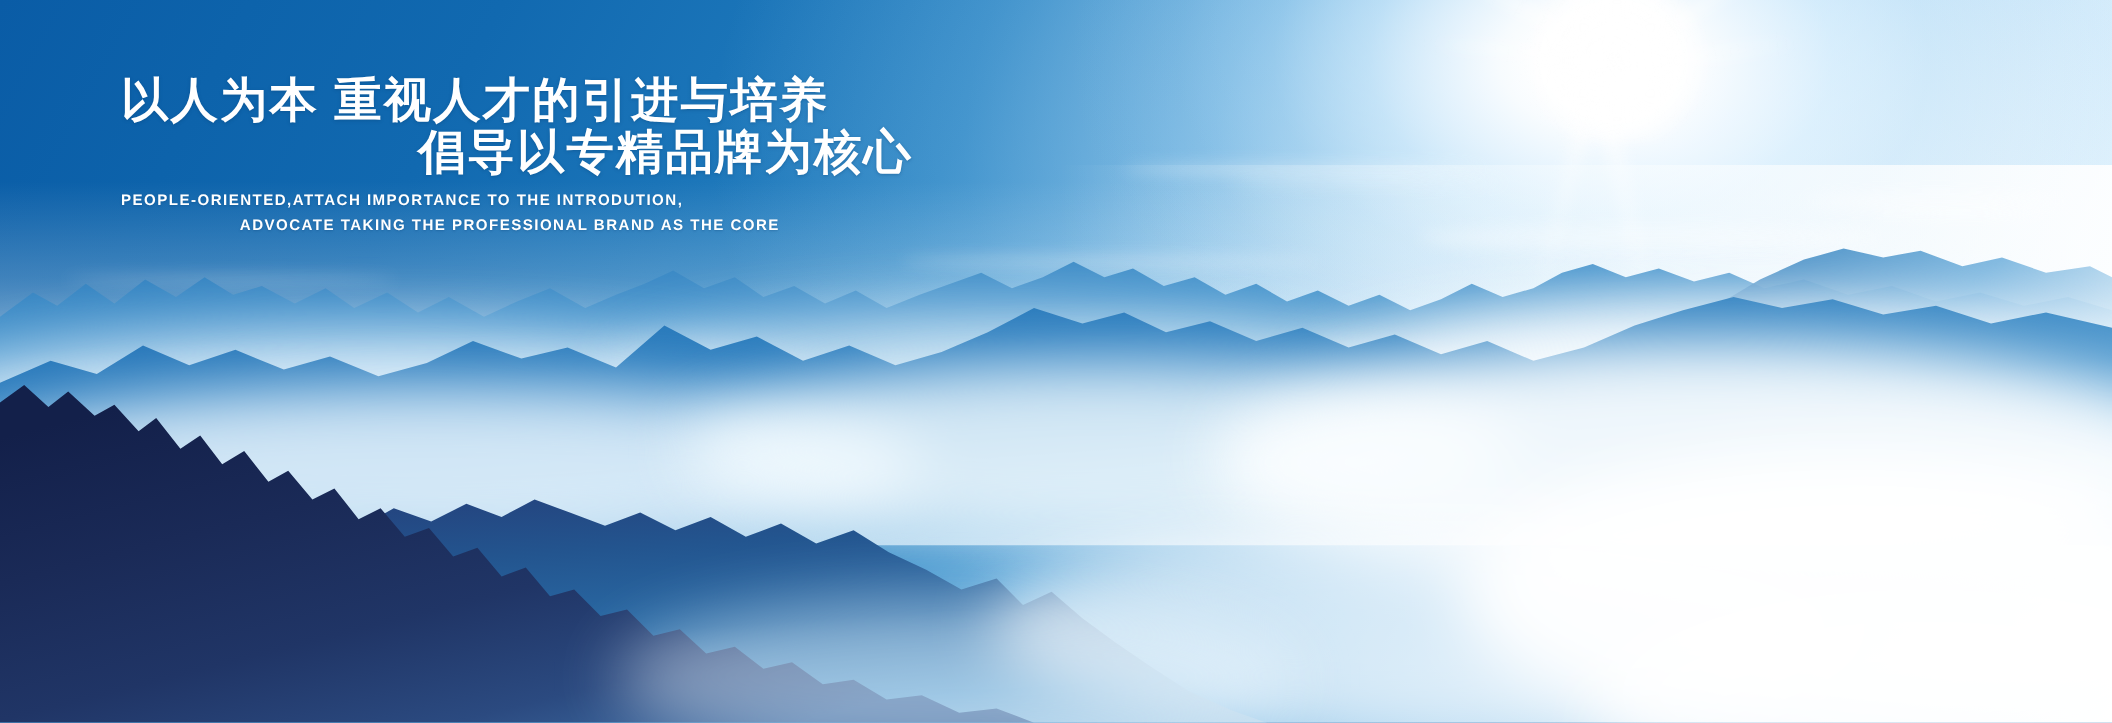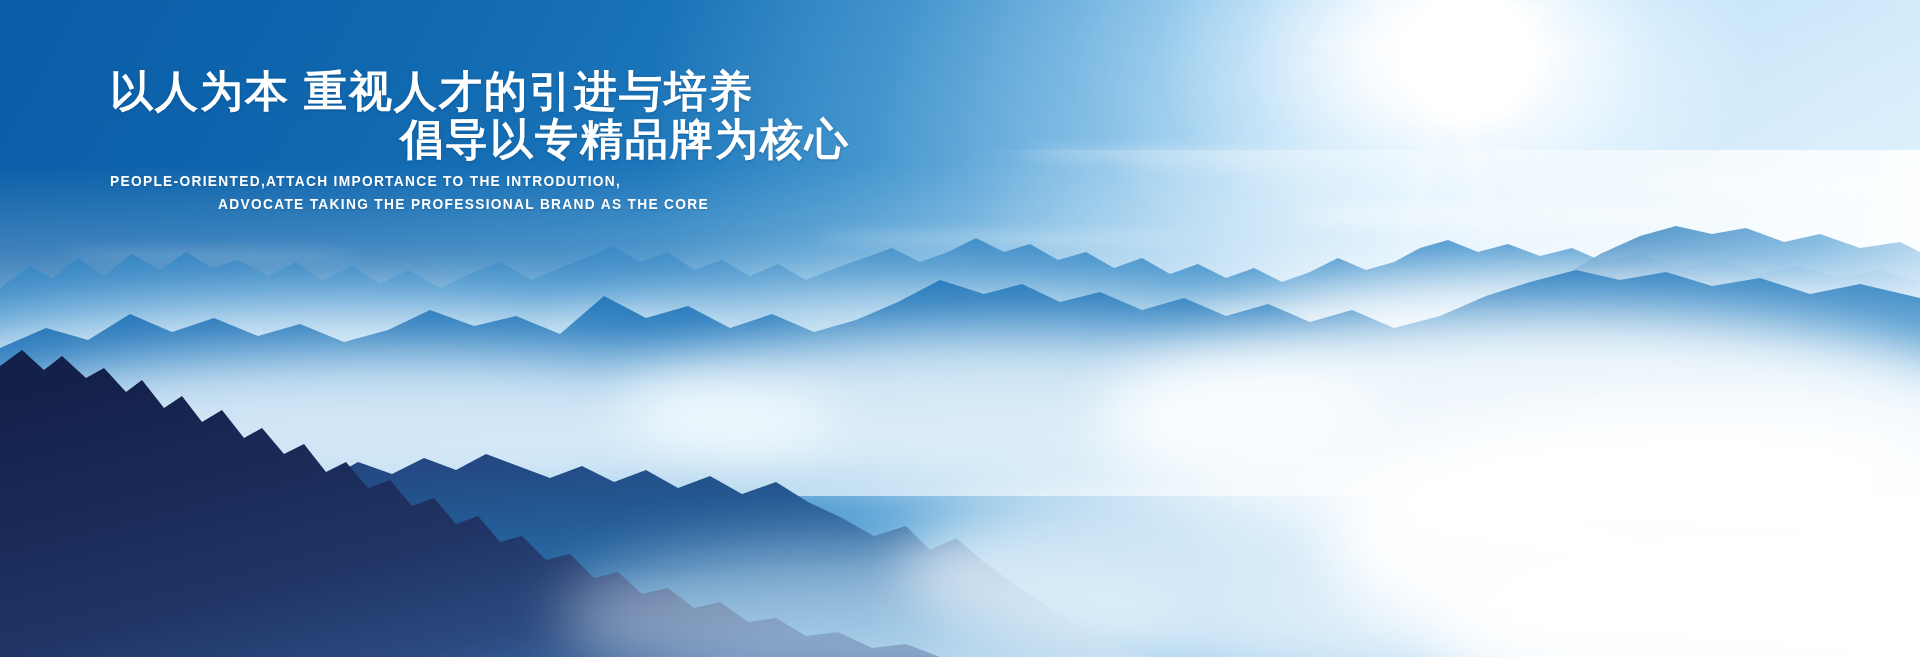--- a/index.html
+++ b/index.html
@@ -105,21 +105,21 @@
     font-family:"Liberation Sans","DejaVu Sans",sans-serif;
     font-weight:bold;
     font-size:43px;
     letter-spacing:2px;
     line-height:1;
     white-space:nowrap;
     text-shadow:0 1px 3px rgba(10,60,110,0.35);
     pointer-events:auto;
   }
   .cn-1{left:110px; top:70px;}
-  .cn-2{left:400px; top:118px;}
+  .cn-2{left:380px; top:118px;}
 
   .en-line{
     position:absolute;
     color:#ffffff;
     font-family:"Liberation Sans","DejaVu Sans",sans-serif;
     font-weight:bold;
     font-size:14px;
     letter-spacing:1.35px;
     line-height:1;
     white-space:nowrap;

